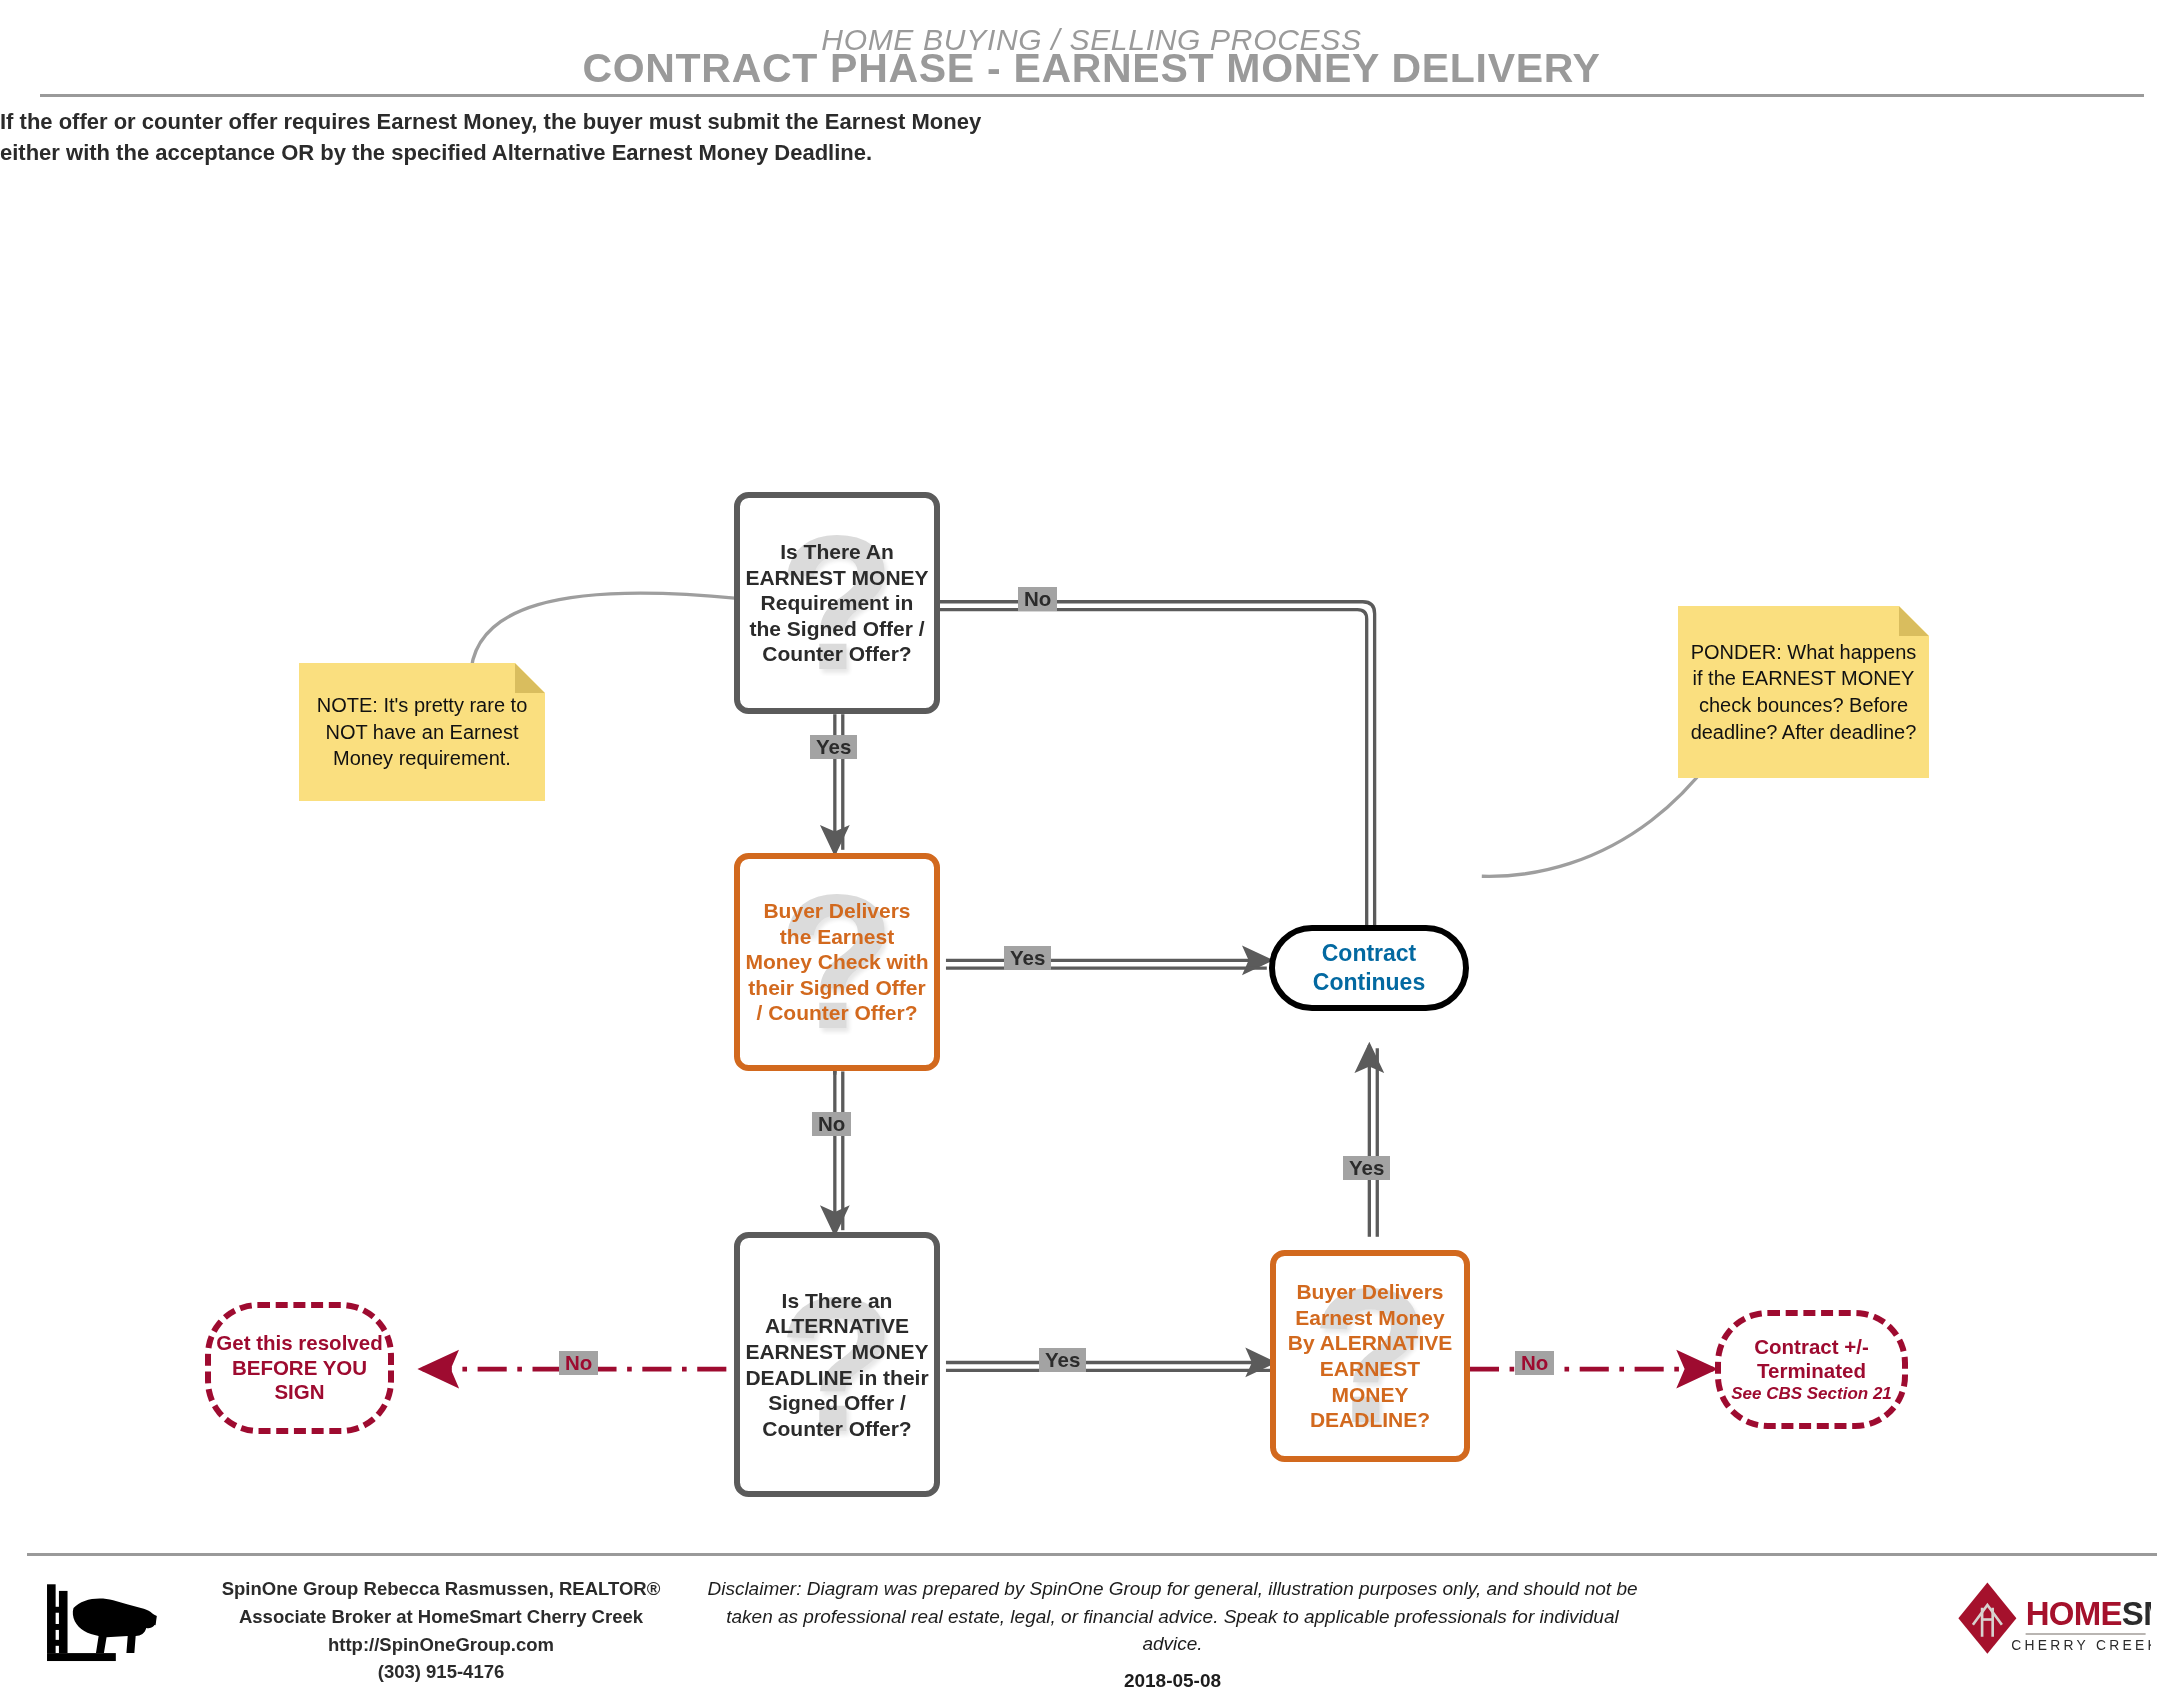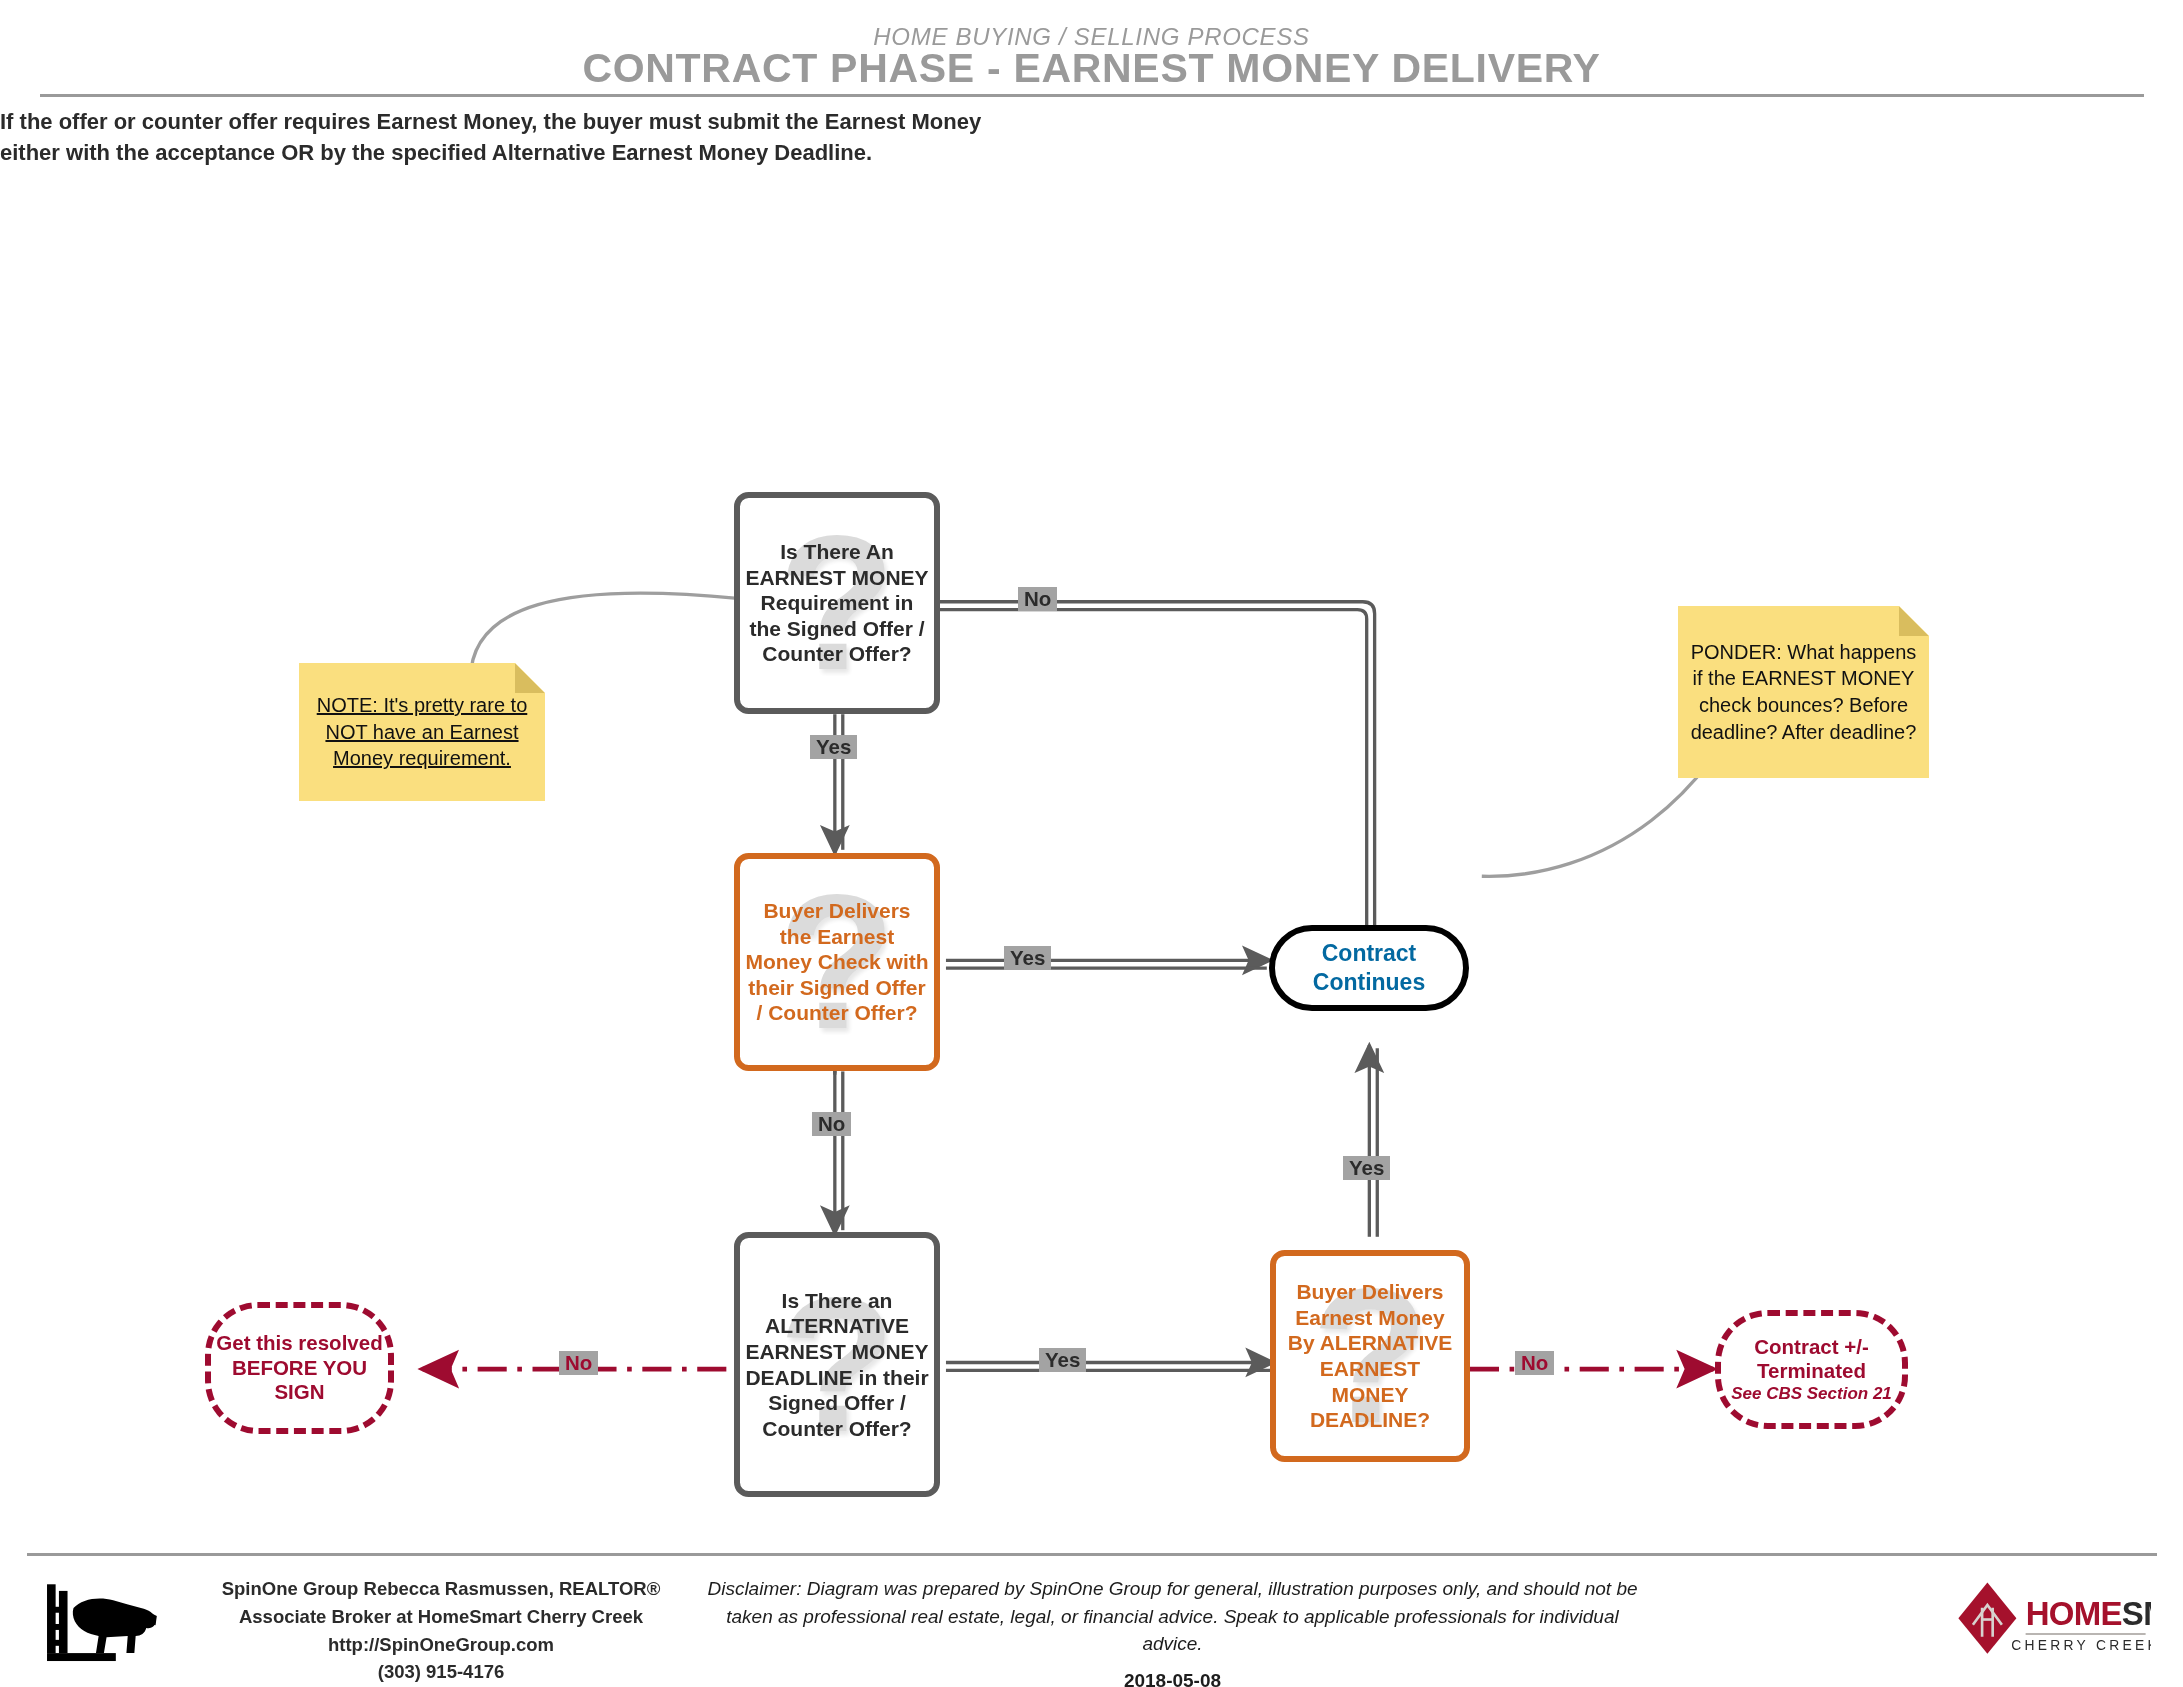--- a/index.html
+++ b/index.html
@@ -3,21 +3,21 @@
 <meta charset="utf-8">
 <style>
   html,body{margin:0;padding:0;background:#ffffff;}
   body{width:2183px;height:1687px;position:relative;overflow:hidden;
        font-family:"Liberation Sans","DejaVu Sans",sans-serif;
        -webkit-font-smoothing:antialiased;}
 
   
   #header{position:absolute;left:0;top:0;width:2183px;height:106px;}
   #subtitle-top{position:absolute;left:0;top:22.5px;width:2183px;text-align:center;
-      font-size:24px;font-style:italic;font-weight:400;color:#9a9a9a;letter-spacing:0.7px;}
+      font-size:30px;font-style:italic;font-weight:400;color:#9a9a9a;letter-spacing:0.7px;}
   #main-title{position:absolute;left:0;top:45px;width:2183px;text-align:center;
       font-size:41px;font-weight:700;color:#9a9a9a;letter-spacing:0.7px;}
   #header-rule{position:absolute;left:40px;top:94px;width:2104px;height:2.6px;background:#9a9a9a;}
   #intro{position:absolute;left:0;top:106px;width:2183px;text-align:left;
       font-size:22px;font-weight:700;color:#2b2b2b;line-height:1.42;}
 
   
   #canvas{position:absolute;left:0;top:165px;width:2183px;height:1363px;}
   #wires{position:absolute;left:0;top:0;width:2183px;height:1363px;}
 
@@ -164,21 +164,21 @@
     <span class="txt">Get this resolved BEFORE YOU SIGN</span>
   </div>
 
   <div class="node n-red" style="left:1715px;top:1145px;width:193px;height:119px;">
     <span class="txt">
       <span>Contract +/- Terminated</span>
       <span class="sub">See CBS Section 21</span>
     </span>
   </div>
 
-  <div class="note" style="left:299px;top:498px;width:246px;height:138px;text-decoration:underline;">
+  <div class="note" style="left:299px;top:498px;width:246px;height:138px;">
     <span class="fold"></span>
     <span>NOTE: It's pretty rare to NOT have an Earnest Money requirement.</span>
   </div>
 
   <div class="note" style="left:1678px;top:441px;width:251px;height:172px;">
     <span class="fold"></span>
     <span>PONDER: What happens if the EARNEST MONEY check bounces? Before deadline? After deadline?</span>
   </div>
 
   <div class="elabel" style="left:1018px;top:422px;">No</div>

